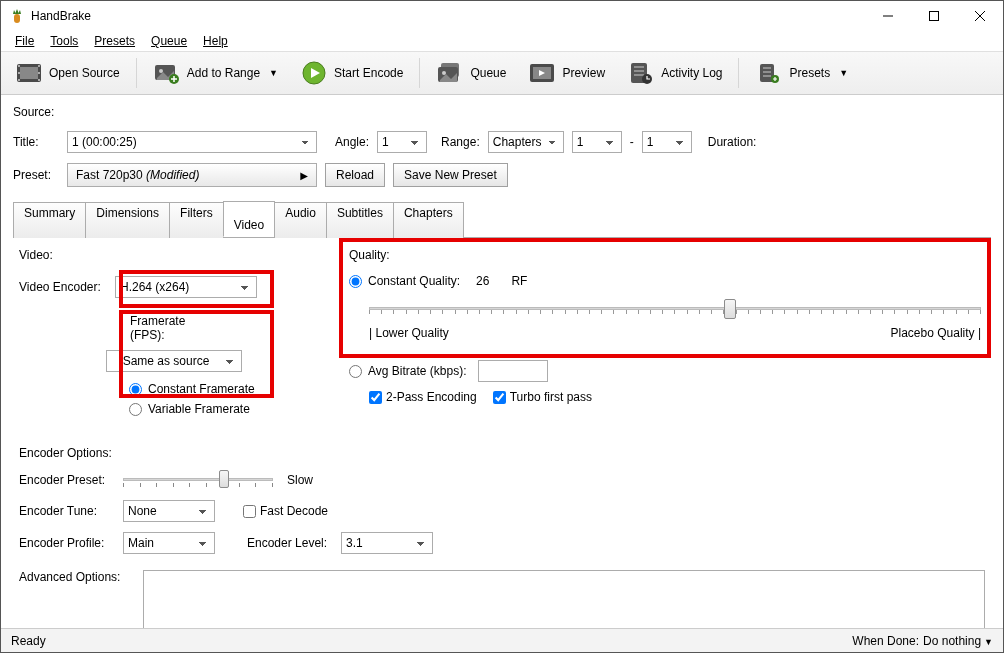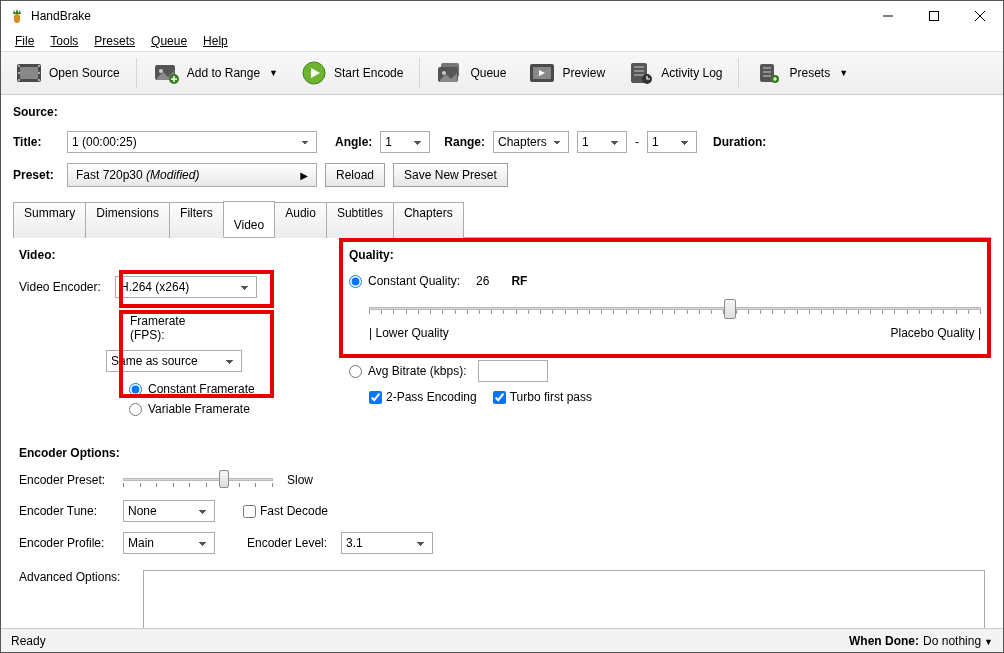--- a/index.html
+++ b/index.html
@@ -11,21 +11,21 @@
   .winbtn { width: 46px; height: 30px; display: flex; align-items:center; justify-content:center; font-size:14px; font-family: "Segoe UI Symbol", sans-serif;}
   .winbtn svg { stroke:#000; }
   .menubar { height: 20px; display:flex; align-items:center; padding: 0 8px; gap: 4px; }
   .menubar .menuitem { padding: 1px 6px; font-size:12px; }
   .menubar .menuitem span.first { text-decoration: underline; }
   .toolbar { height: 44px; border-top:1px solid #e0e0e0; border-bottom:1px solid #ccc; background: linear-gradient(#f8f8f8,#eeeeee); display:flex; align-items:center; padding: 0 4px; gap: 2px; }
   .tbtn { display:flex; align-items:center; gap:6px; padding: 4px 10px; font-size:12px; }
   .tbtn .icon-box { width:28px; height:24px; display:flex; align-items:center; justify-content:center; position:relative;}
   .sep { width:1px; height:30px; background:#d6d6d6; margin:0 4px; }
   .content { flex:1; padding: 10px 12px 6px 12px; display:flex; flex-direction:column; overflow:hidden;}
-  label.bold, .bold { font-weight:700; }
+  label.bold, .bold { font-weight:400; }
   .row { display:flex; align-items:center; gap:8px; margin-bottom:10px; }
   select, input[type=text] { font-size:12px; border:1px solid #acacac; background:#fff; height:22px; padding: 0 4px;}
   select { appearance:none; background-image: linear-gradient(45deg, transparent 50%, #555 50%), linear-gradient(135deg, #555 50%, transparent 50%); background-position: calc(100% - 11px) 9px, calc(100% - 7px) 9px; background-size:4px 4px,4px 4px; background-repeat:no-repeat; padding-right:20px;}
   .preset-sel { width:250px; height:24px; border:1px solid #acacac; background: linear-gradient(#fff,#e8e8e8); display:flex; align-items:center; padding:0 8px; font-style:normal;}
   .preset-sel .arrow{ margin-left:auto; font-size:10px;}
   .btn { border:1px solid #a0a0a0; background:linear-gradient(#fff,#e6e6e6); padding: 3px 10px; height:24px; font-size:12px;}
   .tabs { display:flex; border-bottom:1px solid #acacac; margin-top:4px;}
   .tab { border:1px solid #acacac; border-bottom:none; padding: 3px 10px; background:linear-gradient(#fdfdfd,#ececec); margin-right:-1px; position:relative; top:1px; font-size:12px;}
   .tab.active { background:#fff; border-bottom:1px solid #fff; top:0px; padding-top:16px; padding-bottom:4px;}
   .tabbody { flex:1; padding: 10px 6px 6px 6px; display:flex; flex-direction:column;}
@@ -231,21 +231,21 @@
       <div class="videoGrid">
 
         <div class="leftCol">
           <div class="bold" style="margin-bottom:14px;">Video:</div>
           <div class="field">
             <span style="width:88px;">Video Encoder:</span>
             <select style="width:142px;"><option>H.264 (x264)</option></select>
           </div>
           <div class="field" style="margin-top:16px;flex-direction:column;">
             <span style="width:88px;">Framerate (FPS):</span>
-            <select style="width:136px;"><option>Same as source</option></select>
+            <select style="width:136px;text-align:center;"><option>Same as source</option></select>
           </div>
           <div style="margin-left:110px;">
             <div class="radio" style="margin-bottom:6px;">
                 <input type="radio" checked="" style="">
                 <span>Constant Framerate</span>
               </div>
             <div class="radio">
                 <input type="radio" style="">
                 <span>Variable Framerate</span>
               </div>

